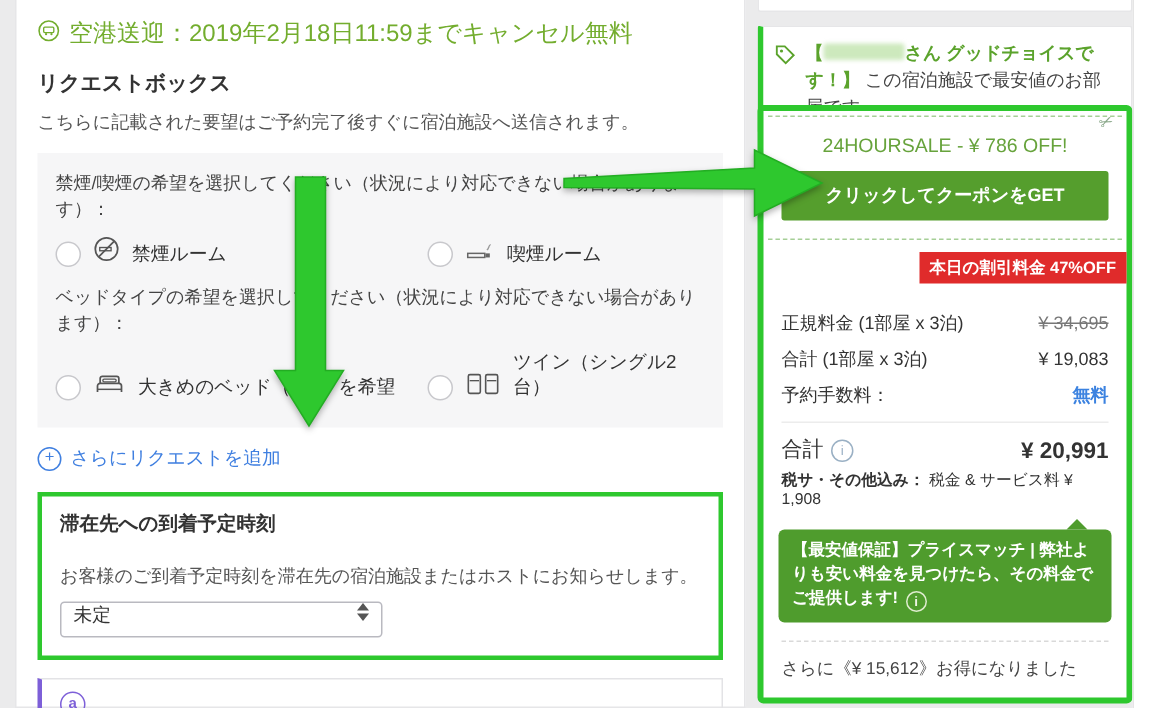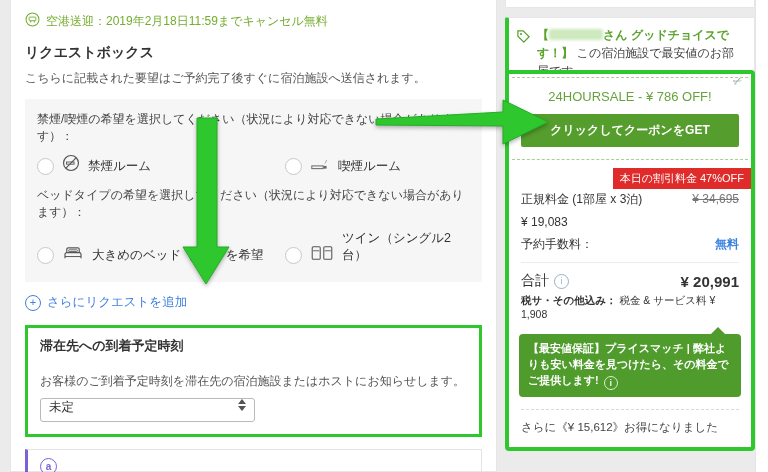--- a/index.html
+++ b/index.html
@@ -8,21 +8,21 @@
     background:#ebebec;
     font-family:"Liberation Sans","DejaVu Sans",sans-serif;
     color:#333;
   }
   
   .left-card{
     position:absolute;left:10px;top:0;width:487px;height:472px;
     box-sizing:border-box;background:#fff;border:1px solid #e6e6e8;border-top:none;
     padding:8px 14px 0 14px;
   }
-  .cancel-line{display:flex;align-items:center;gap:6px;color:#73ad2e;font-size:12px;margin:4px 0 14px;}
+  .cancel-line{display:flex;align-items:center;gap:6px;color:#73ad2e;font-size:16px;margin:4px 0 14px;}
   .rq-title{font-size:14px;font-weight:bold;color:#333;margin:0 0 8px;}
   .rq-desc{font-size:12px;color:#555;margin:0 0 12px;}
   .gray-box{background:#f6f6f7;padding:10px 12px 12px;margin:0 0 10px;}
   .question{font-size:12px;color:#444;margin:2px 0 9px;}
   .opt-row{display:grid;grid-template-columns:248px 1fr;margin-bottom:6px;}
   .option{display:flex;align-items:flex-end;gap:8px;font-size:12.5px;color:#333;cursor:pointer;}
   .radio{width:15px;height:15px;border:1px solid #c8c8cc;border-radius:50%;background:#fff;flex:none;}
   .q2{margin-top:12px;}
   .add-link{display:flex;align-items:center;gap:6px;color:#3f7fe0;font-size:12.5px;margin:12px 0 14px;cursor:pointer;}
   .plus-circle{width:14px;height:14px;border:1px solid #3f7fe0;border-radius:50%;display:flex;align-items:center;justify-content:center;font-size:11px;line-height:1;color:#3f7fe0;}
@@ -50,21 +50,21 @@
   .tag-ico{flex:none;margin-top:3px;}
   .offer-card{position:absolute;left:505px;top:70px;width:250px;box-sizing:border-box;background:#fff;
     border:4px solid #2ec82e;border-radius:4px;}
   .coupon-area{margin:3px 3px 0;border-top:1px dashed #a6cf97;border-bottom:1px dashed #a6cf97;
     padding:9px 9px 12px;text-align:center;position:relative;}
   .scissors{position:absolute;top:-3px;right:6px;font-size:11px;color:#8aa88a;transform:rotate(-25deg);}
   .sale-text{color:#67a33c;font-size:13px;margin:2px 0 10px;}
   .get-btn{display:block;width:100%;background:#559e2d;color:#fff;font-weight:bold;font-size:12px;border:none;border-radius:2px;
     padding:8px 0;cursor:pointer;font-family:inherit;}
   .price-area{padding:8px 0 12px;}
-  .badge{display:block;width:max-content;margin:0 0 2px auto;background:#e02b2b;color:#fff;font-size:11px;font-weight:normal;padding:3px 7px;}
+  .badge{display:block;width:max-content;margin:0 0 18px auto;background:#e02b2b;color:#fff;font-size:11px;font-weight:bold;padding:3px 7px;}
   .p-row{display:flex;justify-content:space-between;align-items:baseline;padding:0 12px;font-size:12px;color:#333;margin-bottom:7px;}
   .strike{color:#777;text-decoration:line-through;}
   .free{color:#3b82e0;font-weight:bold;}
   .p-div{border-top:1px solid #ececec;margin:9px 12px;}
   .total-row{display:flex;justify-content:space-between;align-items:center;padding:0 12px;margin-bottom:4px;}
   .total-label{font-size:14px;font-weight:normal;display:flex;align-items:center;gap:5px;justify-content:flex-end;}
   .info-ico{width:13px;height:13px;border:1px solid #9ab0c4;border-radius:50%;color:#9ab0c4;font-size:9px;line-height:1;
     display:inline-flex;align-items:center;justify-content:center;font-style:normal;cursor:pointer;}
   .total-value{font-size:15px;font-weight:bold;}
   .tax-note{padding:0 12px;font-size:10.5px;color:#333;margin:2px 0 0;}
@@ -203,20 +203,21 @@
   </div>
 
   <div class="price-area">
     <span class="badge">本日の割引料金 47%OFF</span>
 
     <div class="p-row">
       <span>正規料金 (1部屋 x 3泊)</span>
       <span class="strike">¥ 34,695</span>
     </div>
     <div class="p-row">
+      <span>合計 (1部屋 x 3泊)</span>
       <span>¥ 19,083</span>
     </div>
     <div class="p-row">
       <span>予約手数料：</span>
       <span class="free">無料</span>
     </div>
 
     <div class="p-div"></div>
 
     <div class="total-row">

